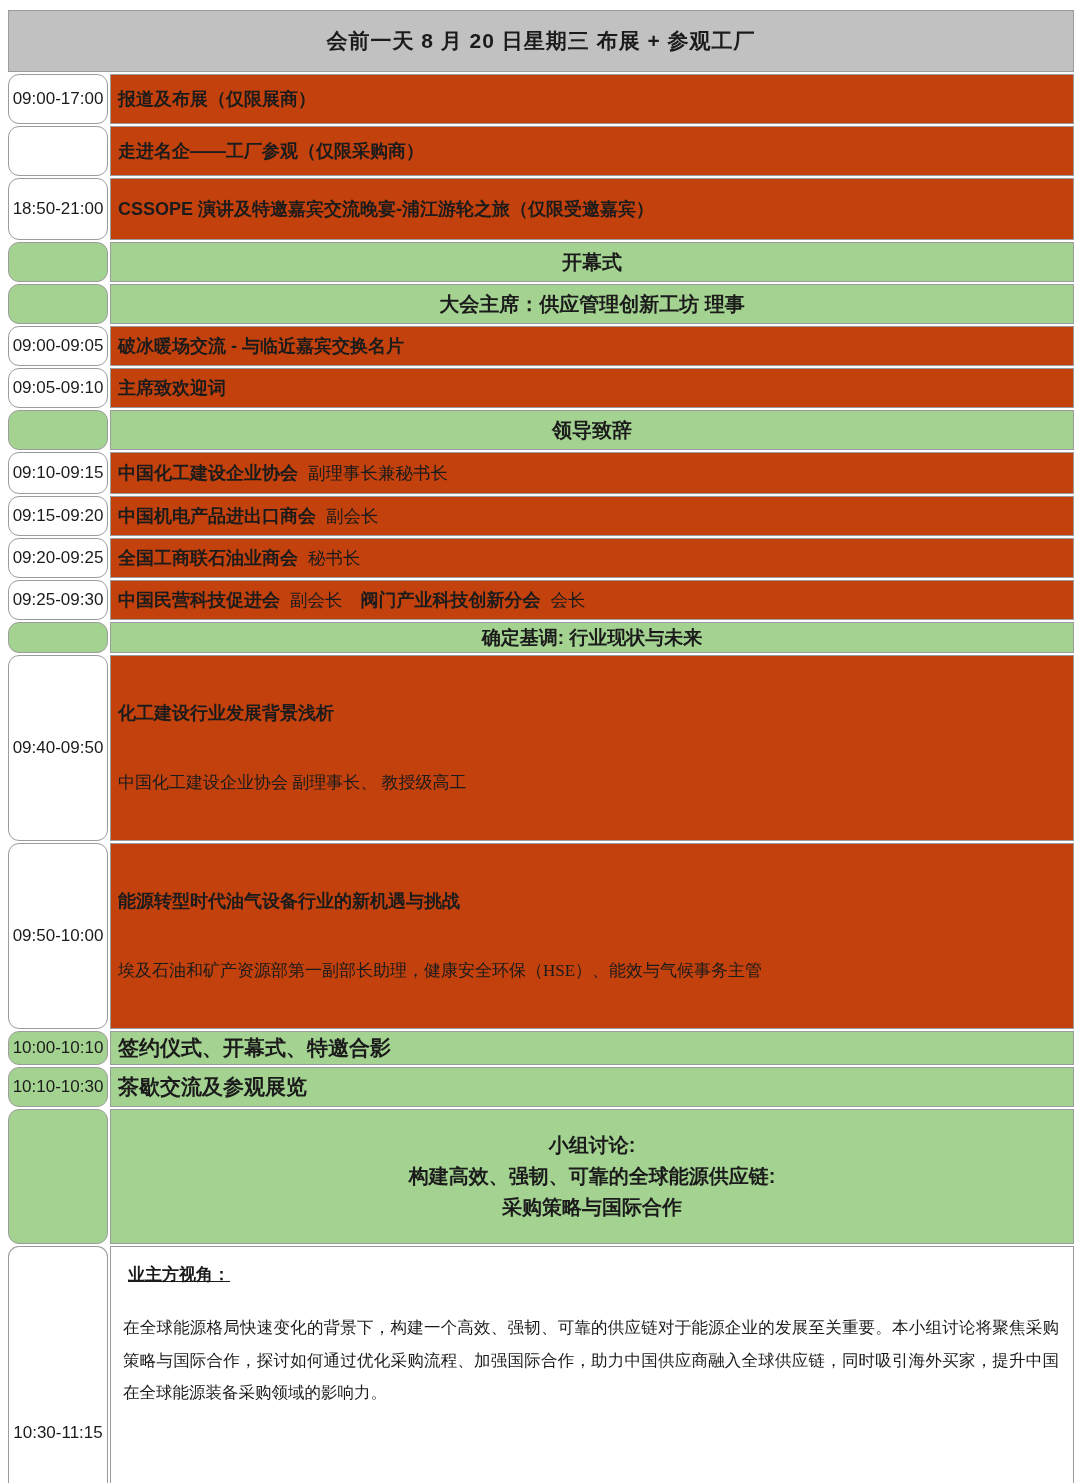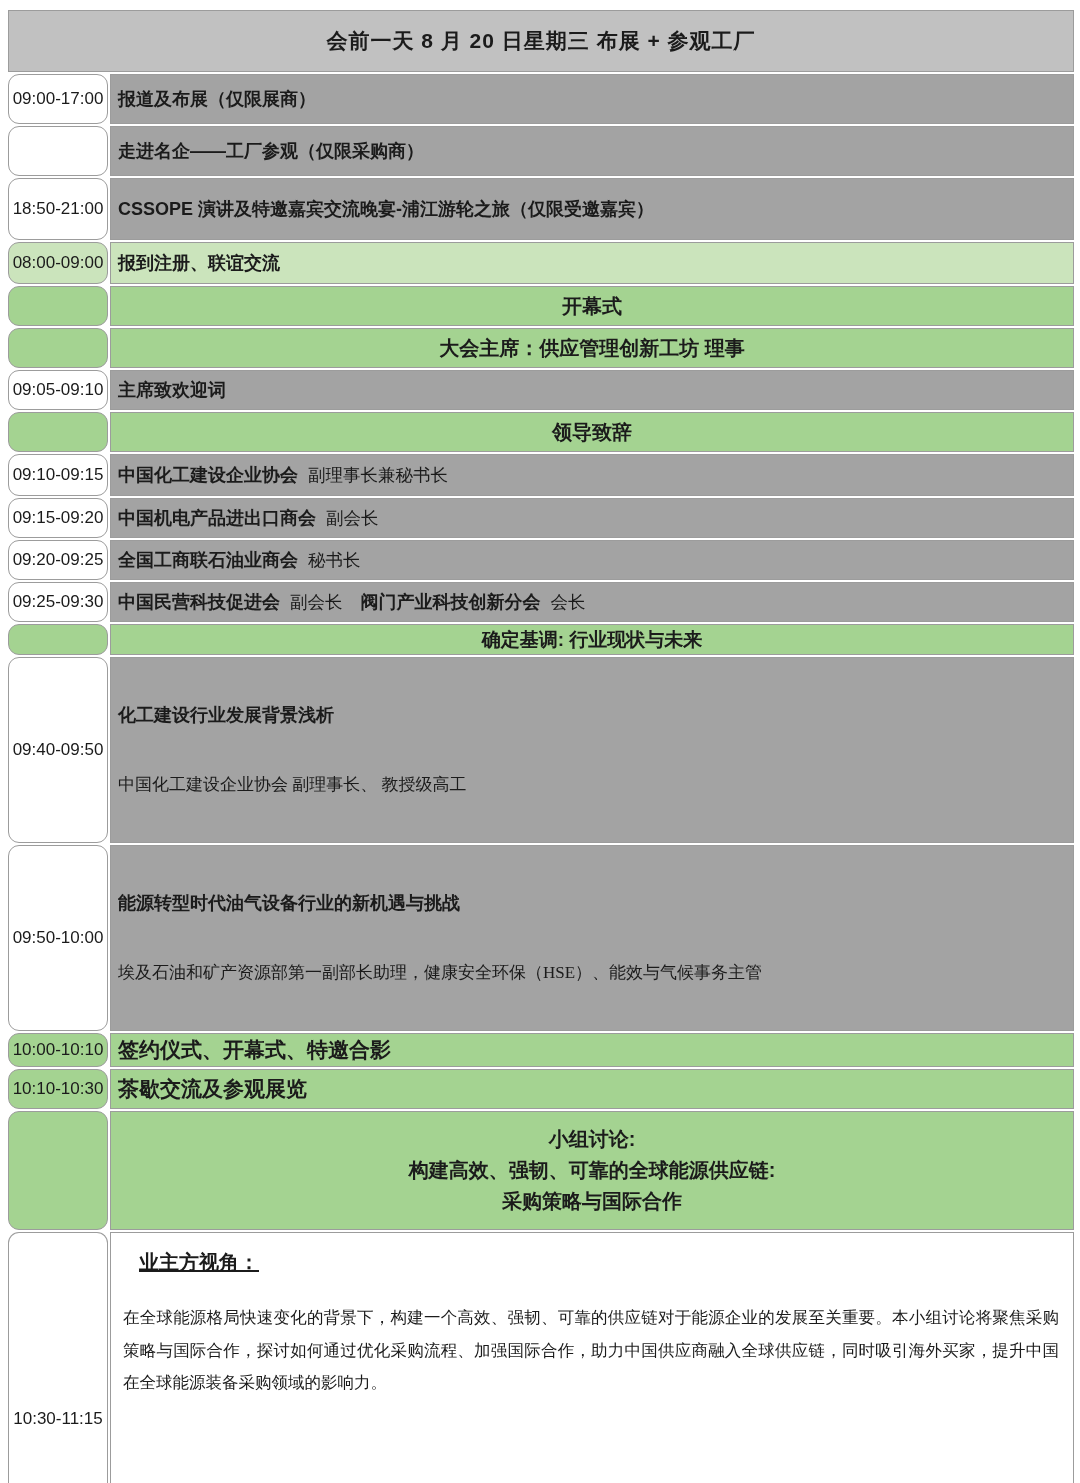--- a/index.html
+++ b/index.html
@@ -43,21 +43,21 @@
   }
   td.time {
     background: #ffffff;
     text-align: center;
     font-size: 17px;
     font-weight: normal;
     padding: 0 1px;
     border-radius: 11px;
   }
   td.event {
-    background: #a3a3a3;
+    background: #c2410c;
     text-align: left;
     padding: 2px 8px 2px 7px;
     font-size: 18px;
     font-weight: bold;
     white-space: pre-wrap;
   }
   tr.green td { background: #a4d391; }
   tr.lightgreen td { background: #cbe4bc; }
   td.session {
     background: #a4d391;
@@ -89,33 +89,33 @@
     font-weight: normal;
     font-size: 17.5px;
     margin-right: 18px;
   }
   td.panel-header {
     background: #a4d391;
     text-align: center;
     font-weight: bold;
     font-size: 20px;
     line-height: 31px;
-    padding: 12px 0;
+    padding: 20px 0;
   }
   td.panel-body {
     background: #ffffff;
     vertical-align: top;
     padding: 14px 14px 10px 12px;
   }
   td.panel-body, tr.last td { border-bottom: 2px solid #6f6f6f; }
   .panel-title {
-    font-size: 20px;
+    font-size: 17px;
     font-weight: bold;
     text-decoration: underline;
-    margin: 2px 0 26px 16px;
+    margin: 2px 0 26px 5px;
   }
   .panel-para {
     font-family: "Liberation Serif", serif;
     font-size: 16.5px;
     line-height: 1.95;
     text-align: justify;
     margin: 0 0 26px 0;
     white-space: normal;
   }
 </style>
@@ -139,31 +139,31 @@
     </tr>
     <tr style="height:50px">
       <td class="time"></td>
       <td class="event">走进名企——工厂参观（仅限采购商）</td>
     </tr>
     <tr style="height:62px">
       <td class="time">18:50-21:00</td>
       <td class="event">CSSOPE 演讲及特邀嘉宾交流晚宴-浦江游轮之旅（仅限受邀嘉宾）</td>
     </tr>
 
-    <tr style="height:42px" class="lightgreen">
-      <td class="time">08:00-09:00</td>
-      <td class="event">报到注册、联谊交流</td>
-    </tr>
     <tr style="height:40px" class="green">
       <td class="time"></td>
       <td class="session">开幕式</td>
     </tr>
     <tr style="height:40px" class="green">
       <td class="time"></td>
       <td class="session">大会主席：供应管理创新工坊 理事</td>
+    </tr>
+    <tr style="height:40px">
+      <td class="time">09:00-09:05</td>
+      <td class="event">破冰暖场交流 - 与临近嘉宾交换名片</td>
     </tr>
     <tr style="height:40px">
       <td class="time">09:05-09:10</td>
       <td class="event">主席致欢迎词</td>
     </tr>
     <tr style="height:40px" class="green">
       <td class="time"></td>
       <td class="session">领导致辞</td>
     </tr>
     <tr style="height:42px">

